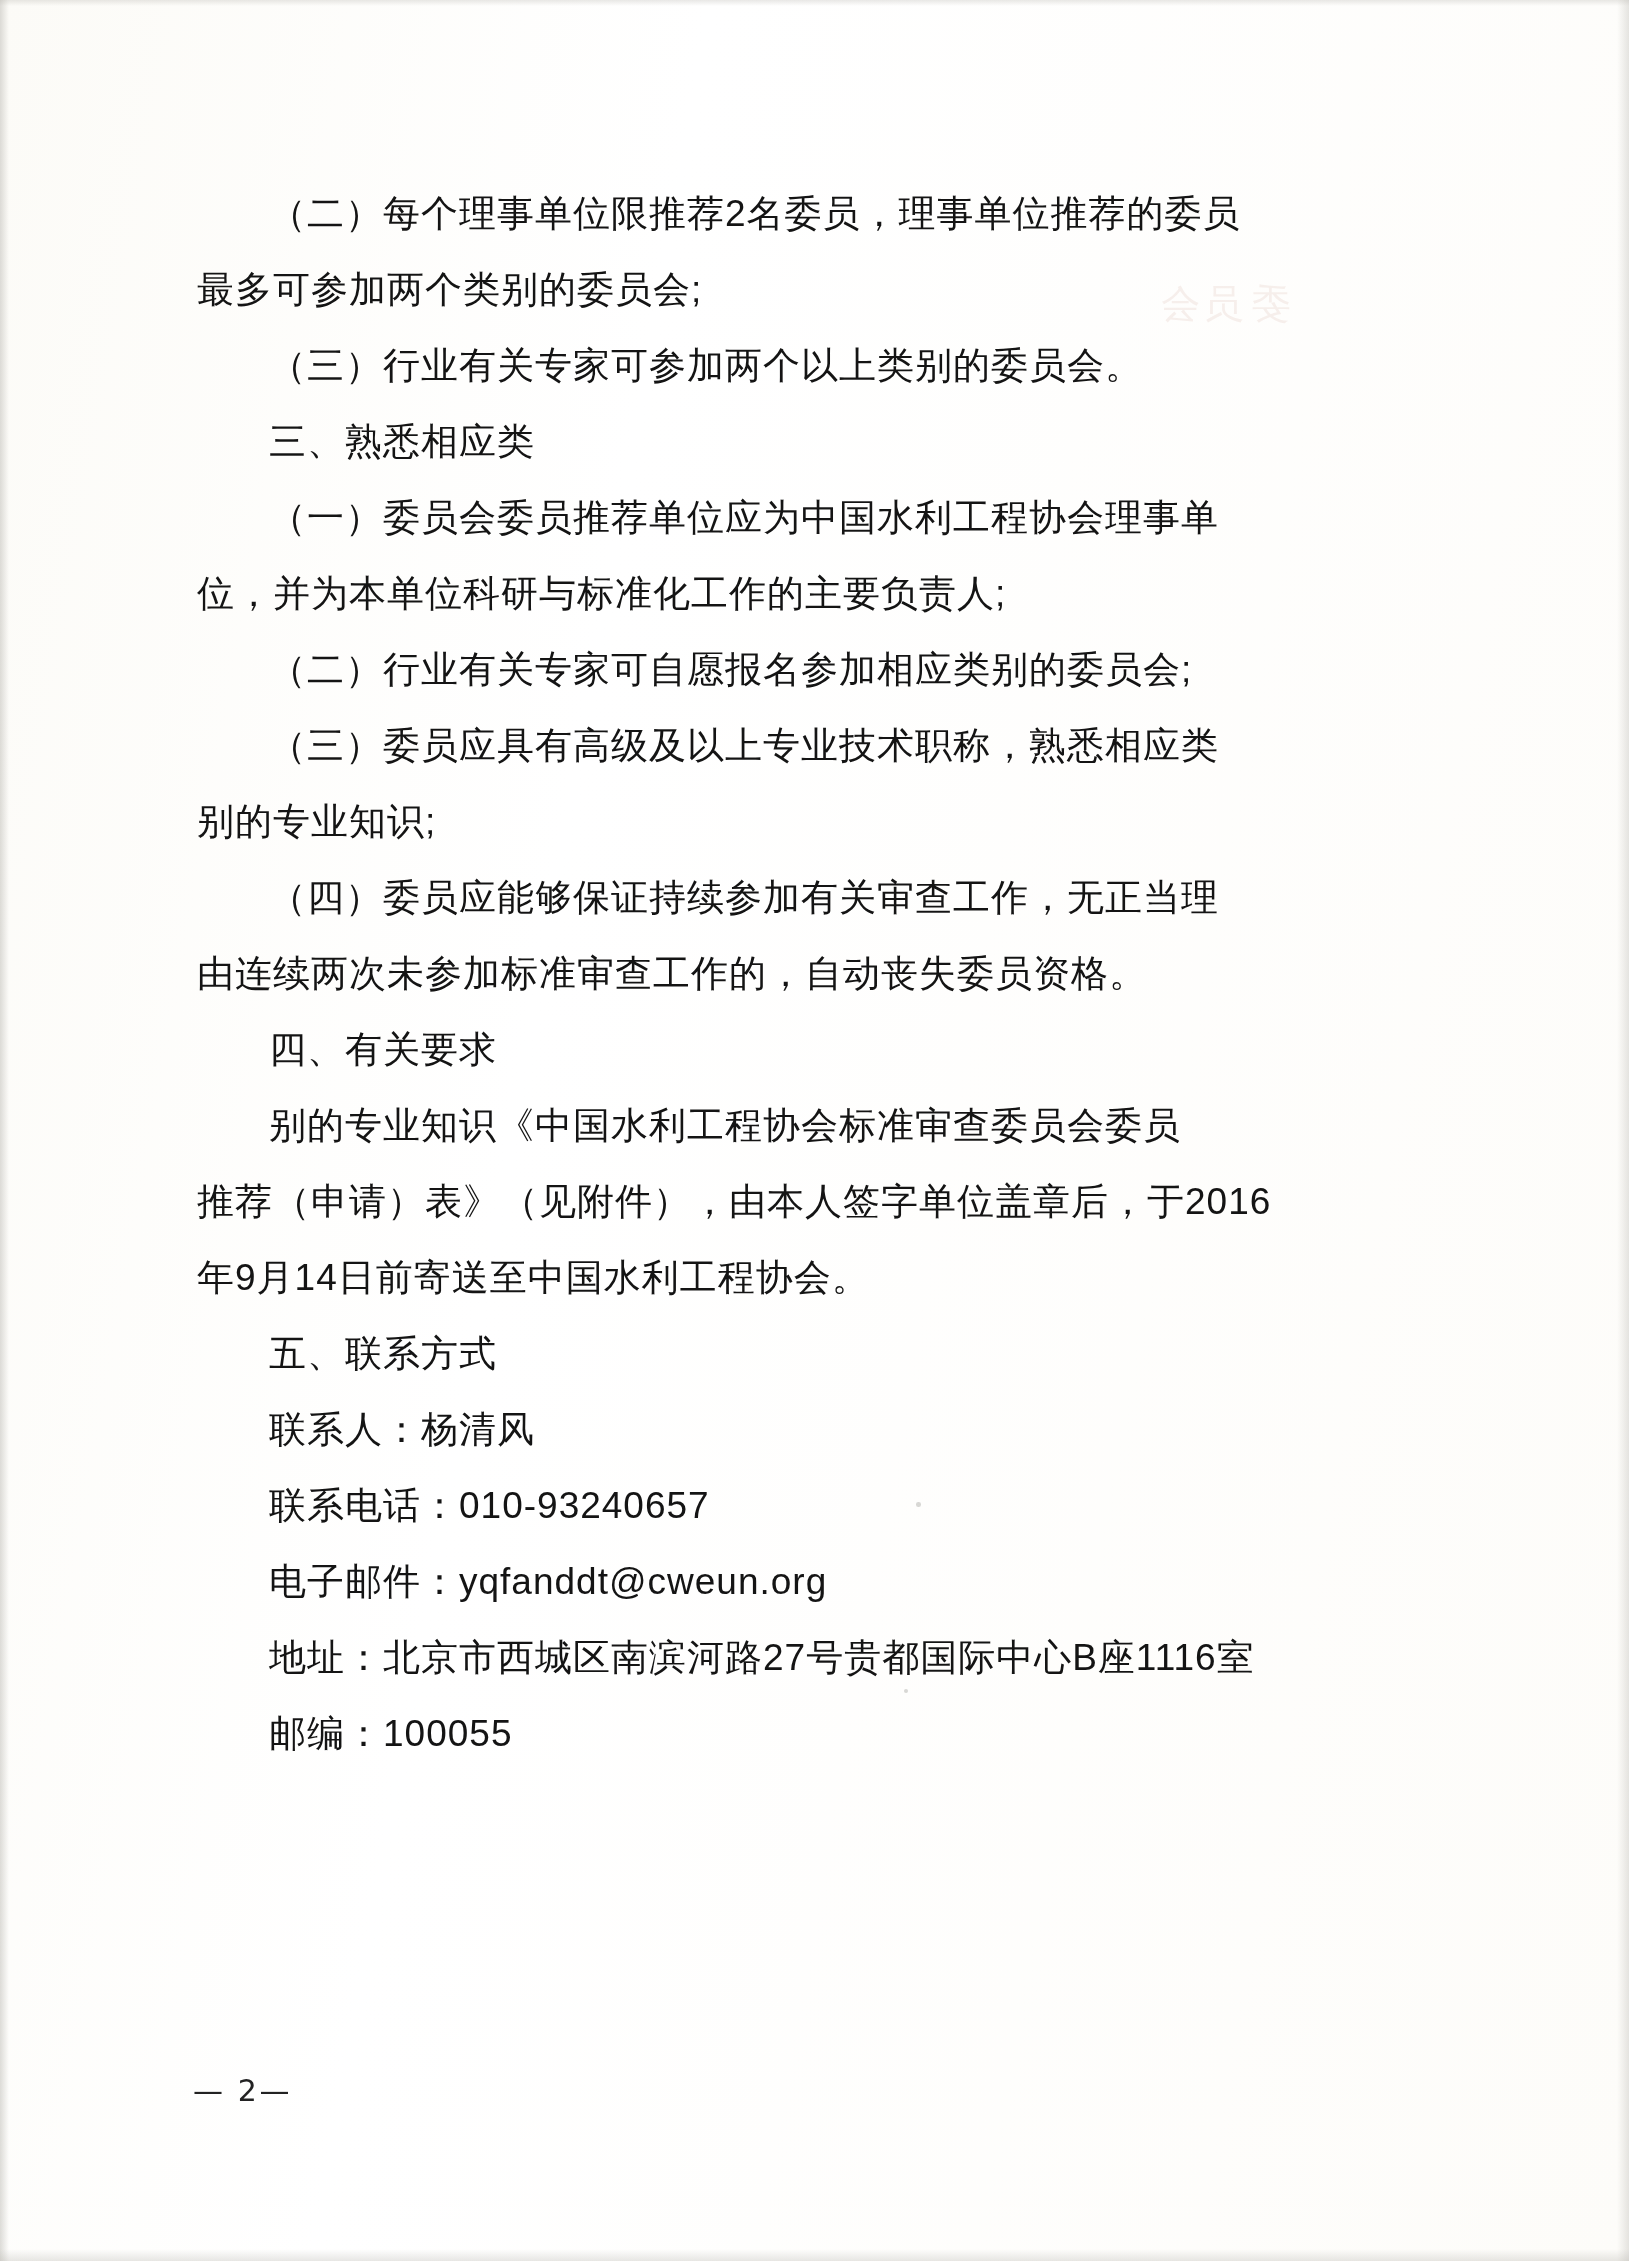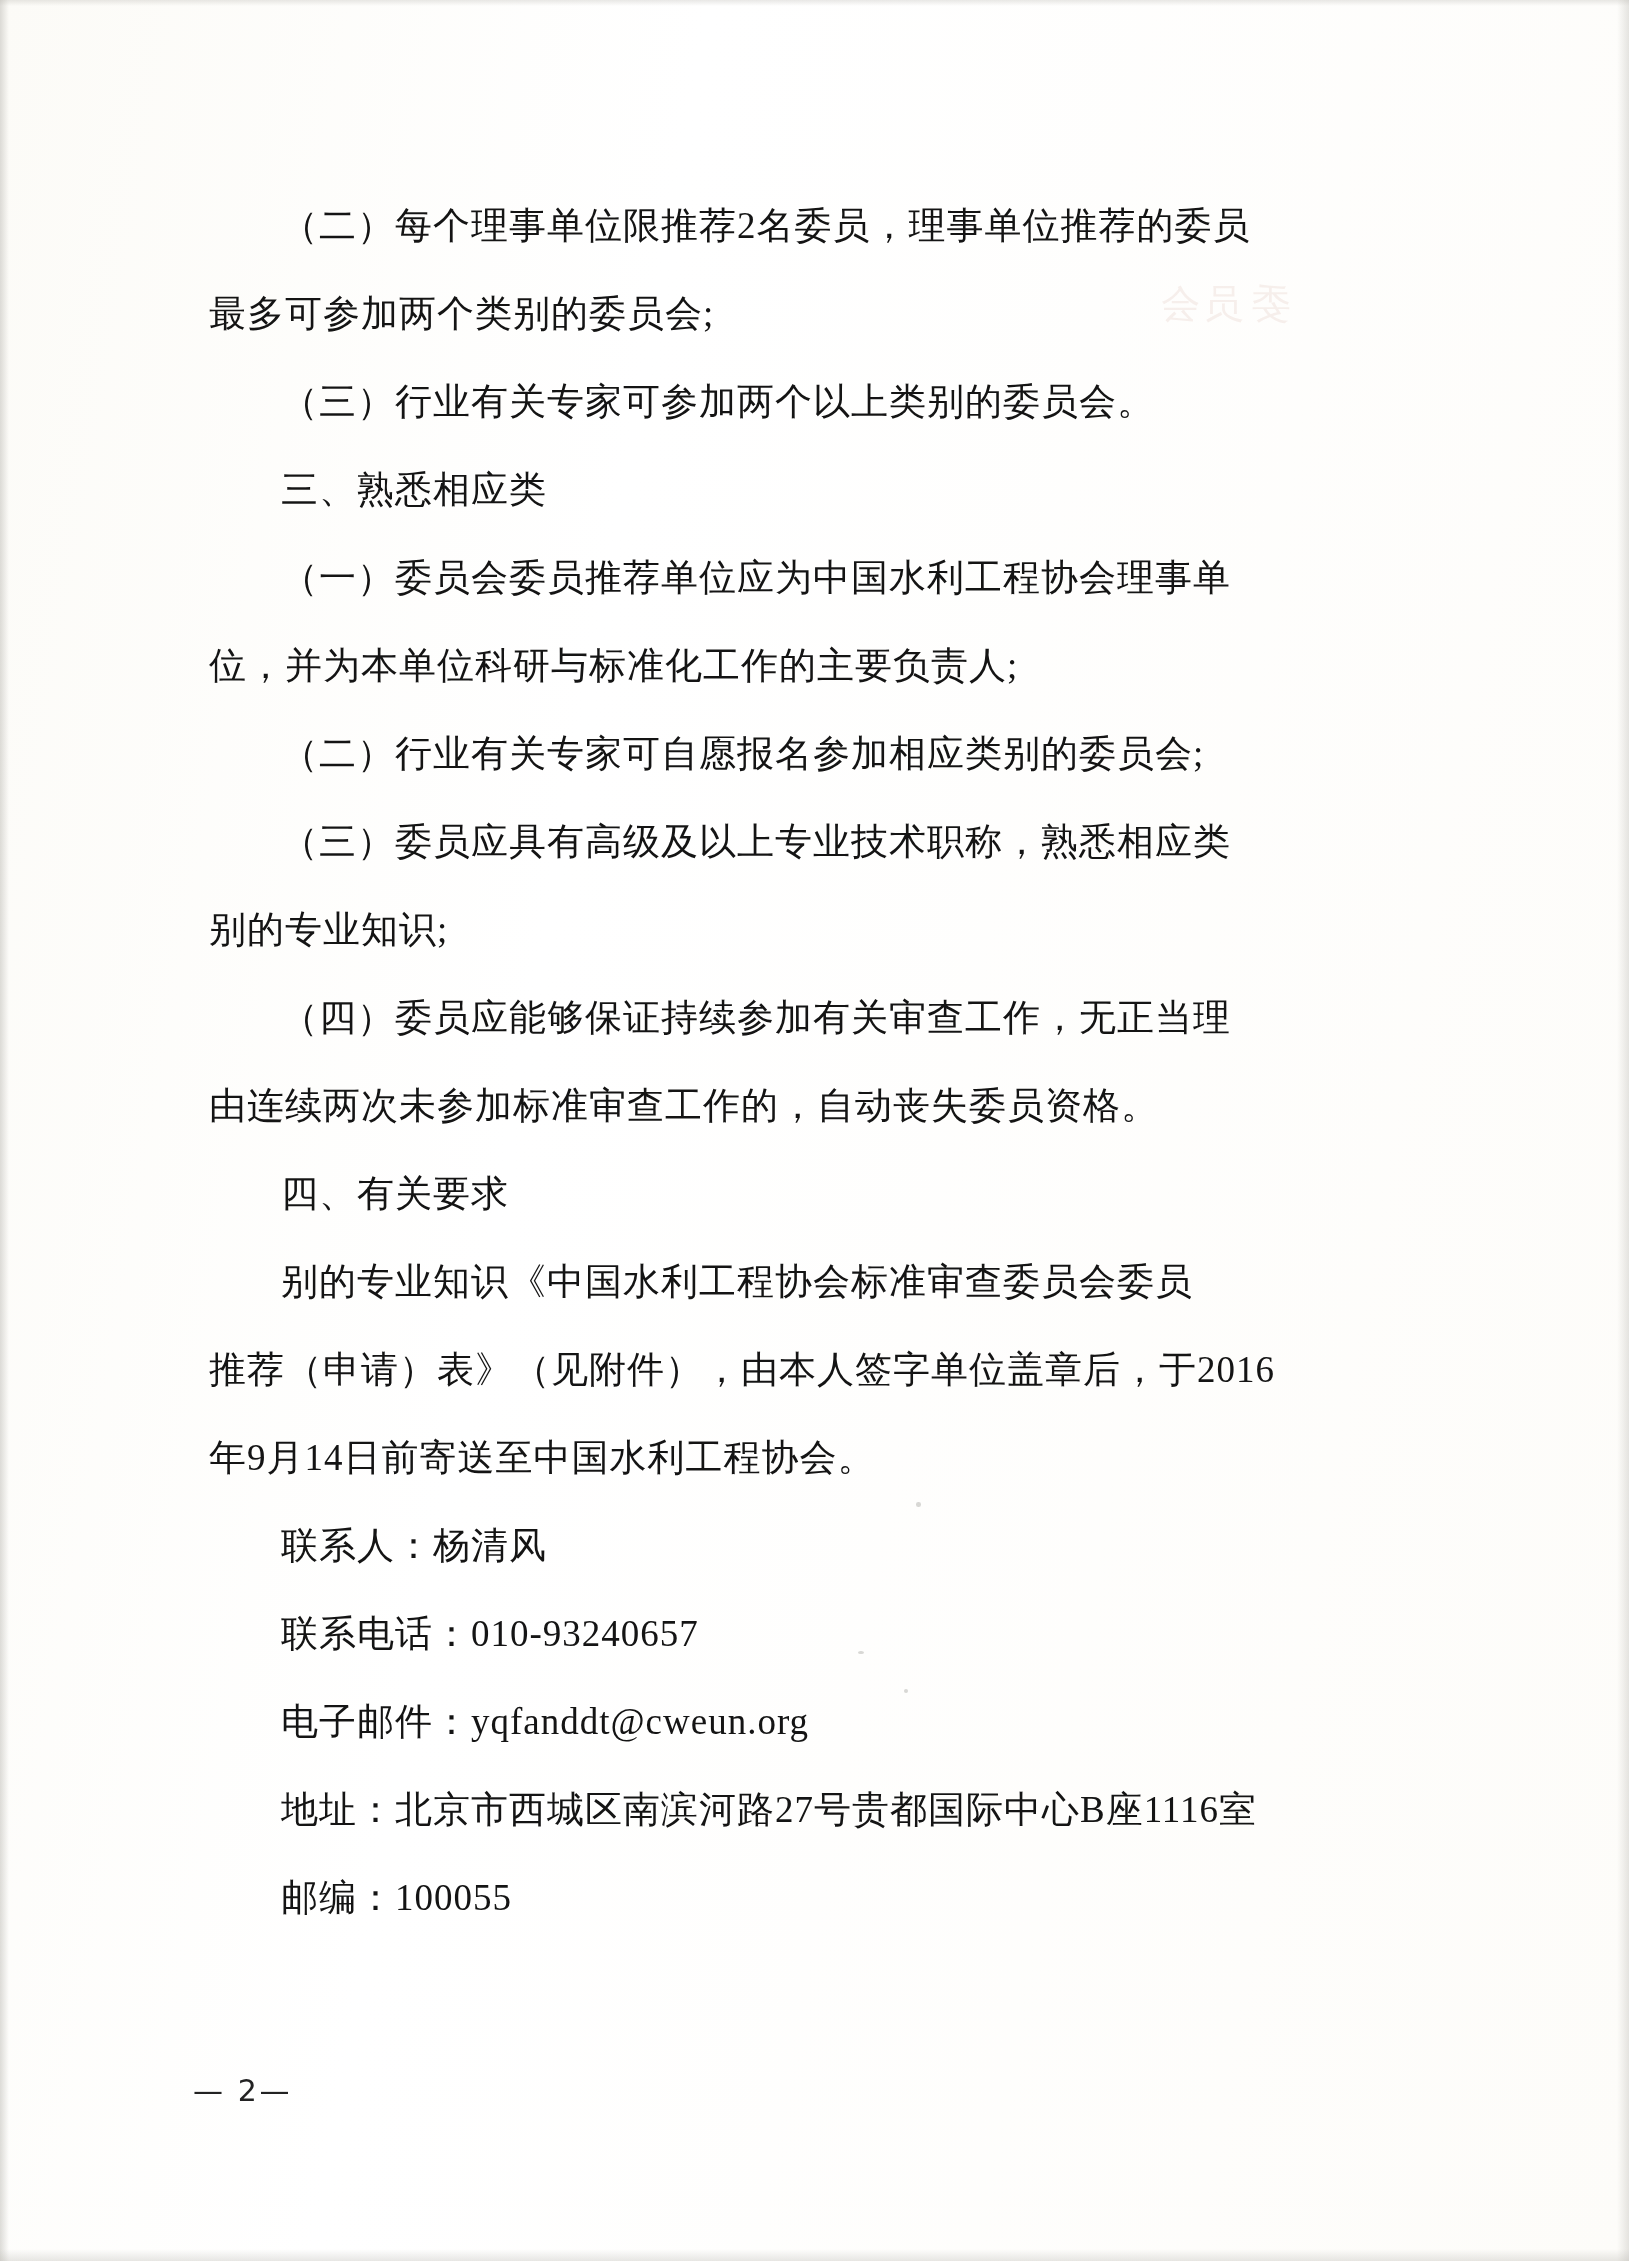--- a/index.html
+++ b/index.html
@@ -60,26 +60,26 @@
     pointer-events: none;
     font-family: "DejaVu Sans", sans-serif;
   }
   .content {
     position: absolute;
     left: 193px;
     top: 174px;
     width: 1238px;
   }
   p.line {
-    margin: 16px;
+    margin: 4px;
     font-size: 37px;
     line-height: 72px;
     letter-spacing: 1px;
     white-space: pre;
-    font-family: Liberation Serif, serif;
+    font-family: Liberation Sans, sans-serif;
     font-weight: 500;
     color: #141414;
   }
   p.indent {
     text-indent: 72px;
   }
   .heading {
     text-indent: 72px;
     font-weight: 600;
   }
@@ -141,20 +141,21 @@
 
     <p class="line indent">（四）委员应能够保证持续参加有关审查工作，无正当理</p>
     <p class="line">由连续两次未参加标准审查工作的，自动丧失委员资格。</p>
 
     <p class="line heading">四、有关要求</p>
 
     <p class="line indent">别的专业知识《中国水利工程协会标准审查委员会委员</p>
     <p class="line">推荐（申请）表》（见附件），由本人签字单位盖章后，于2016</p>
     <p class="line">年9月14日前寄送至中国水利工程协会。</p>
 
+    <p class="line heading">五、联系方式</p>
 
     <p class="line contact-line mono-ish">联系人：杨清风</p>
     <p class="line contact-line mono-ish">联系电话：010-93240657</p>
     <p class="line contact-line mono-ish">电子邮件：yqfanddt@cweun.org</p>
     <p class="line contact-line mono-ish">地址：北京市西城区南滨河路27号贵都国际中心B座1116室</p>
     <p class="line contact-line mono-ish">邮编：100055</p>
 
   </div>
 
   <div class="footer">— 2—</div>

